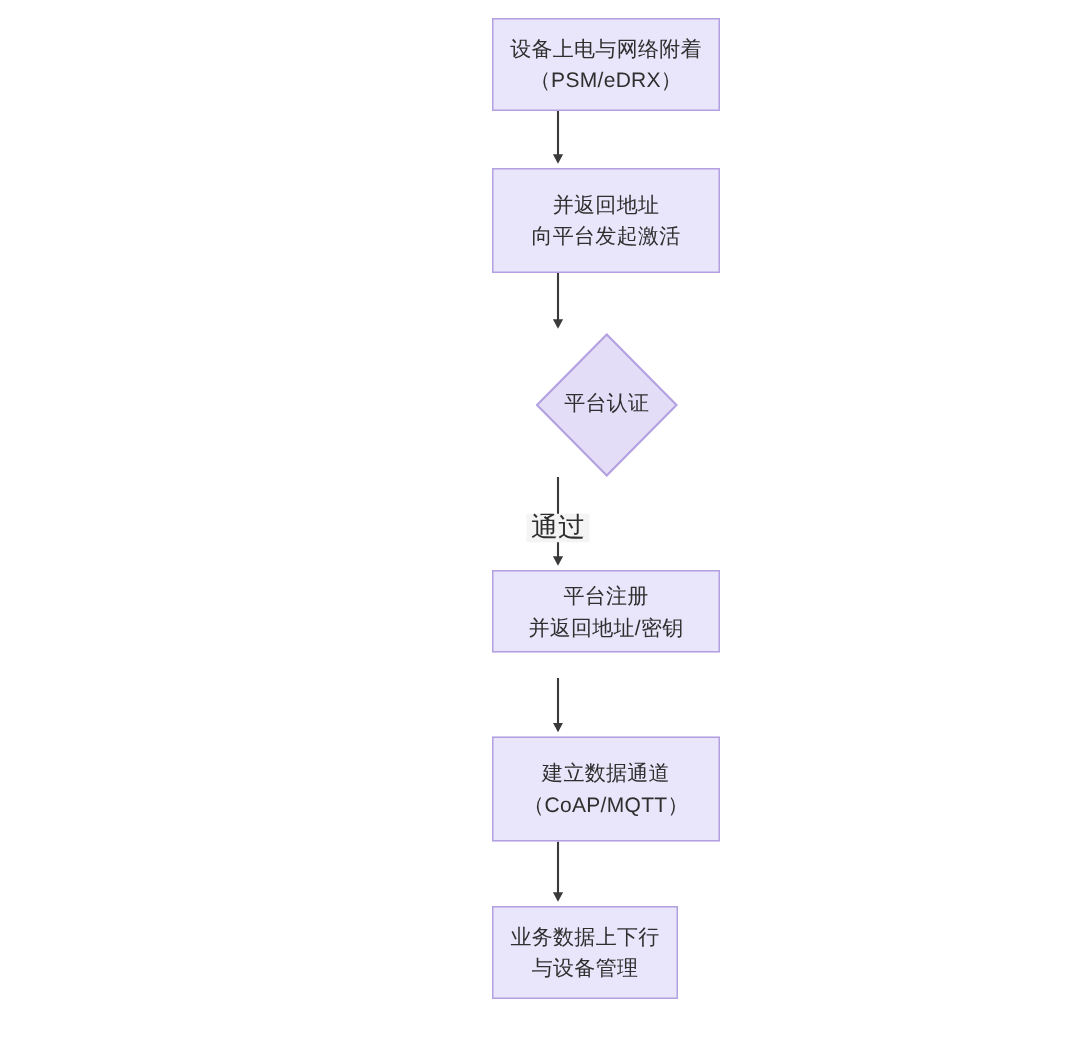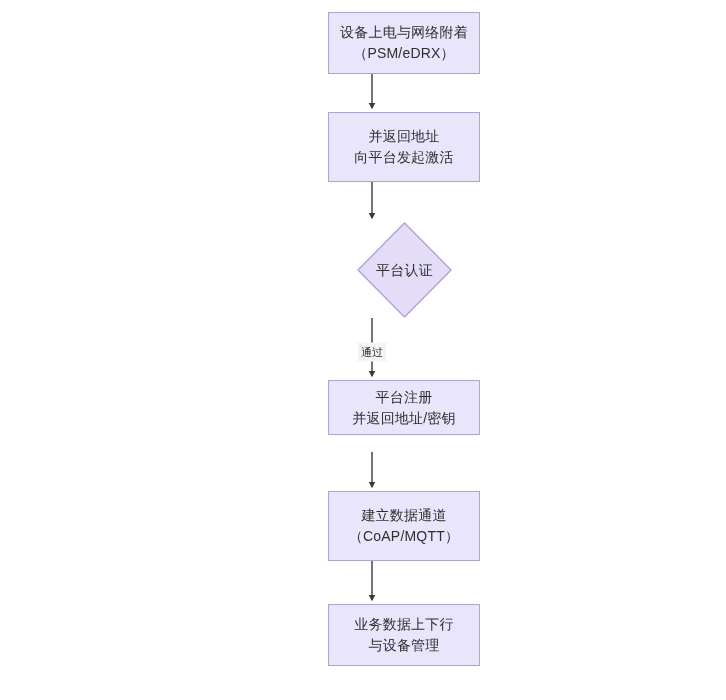--- a/index.html
+++ b/index.html
@@ -55,26 +55,27 @@
   .diamond-shape {
     position: absolute;
     left: 0;
     top: 0;
     width: 100%;
     height: 100%;
   }
   .node.decision .node-text {
     position: relative;
     z-index: 2;
+    font-family: Liberation Mono, monospace;
   }
   .edge-label {
     position: absolute;
     background: #f4f4f4;
     color: #2f2f2f;
-    font-size: 11px;
+    font-size: 18px;
     line-height: 17px;
     padding: 1px 3px;
     white-space: nowrap;
     transform: translate(-50%, -50%);
   }
 </style>
 </head>
 <body>
 
 <div id="flow-canvas">
@@ -125,18 +126,18 @@
   <div class="node process" style="left:296px; top:380px; width:152px; height:55px;">
     <div class="node-text">平台注册
 并返回地址/密钥</div>
   </div>
 
   <div class="node process" style="left:296px; top:491px; width:152px; height:70px;justify-content:center;">
     <div class="node-text">建立数据通道
 （CoAP/MQTT）</div>
   </div>
 
-  <div class="node process" style="left:296px; top:604px; width:152px; height:62px;">
+  <div class="node process" style="left:296px; top:604px; width:124px; height:62px;">
     <div class="node-text">业务数据上下行
 与设备管理</div>
   </div>
 
 </div>
 
 </body></html>

